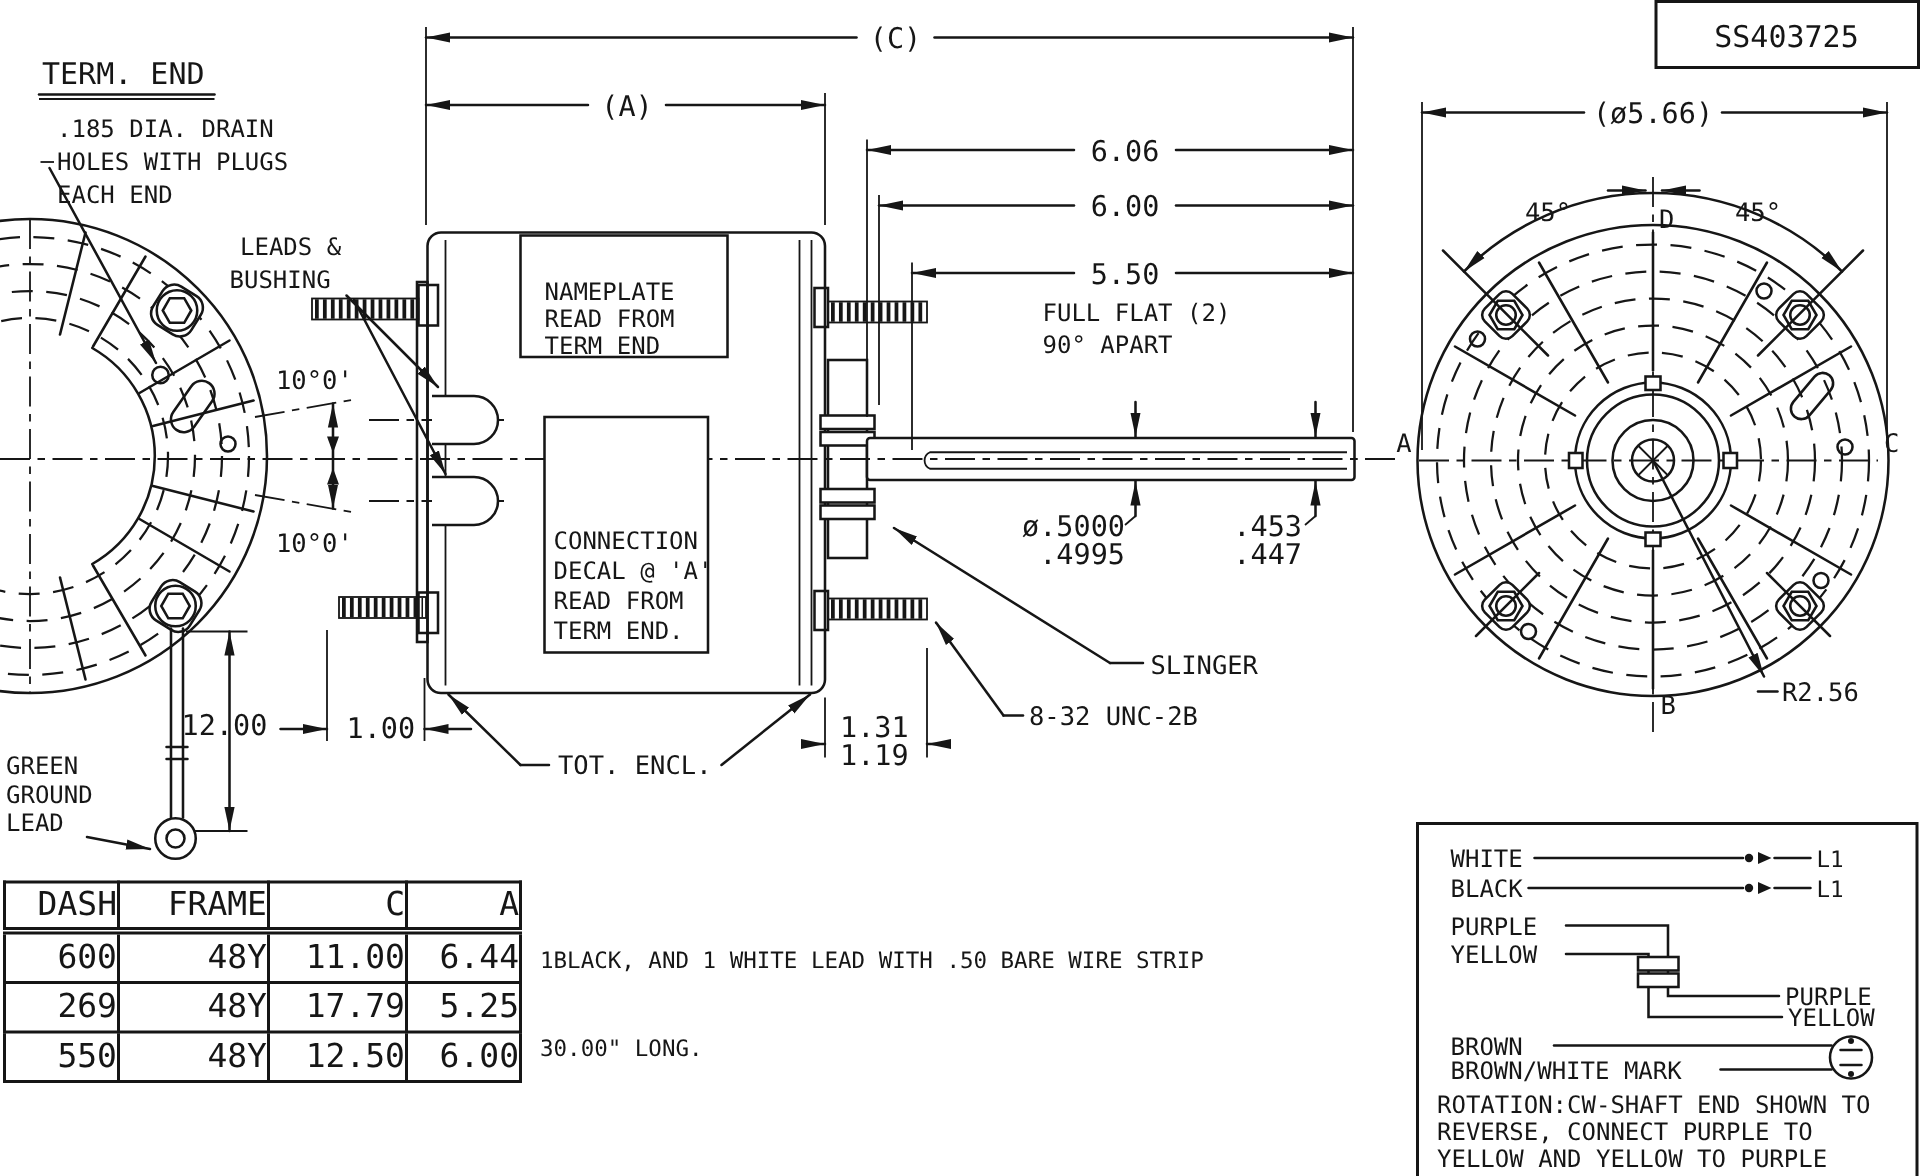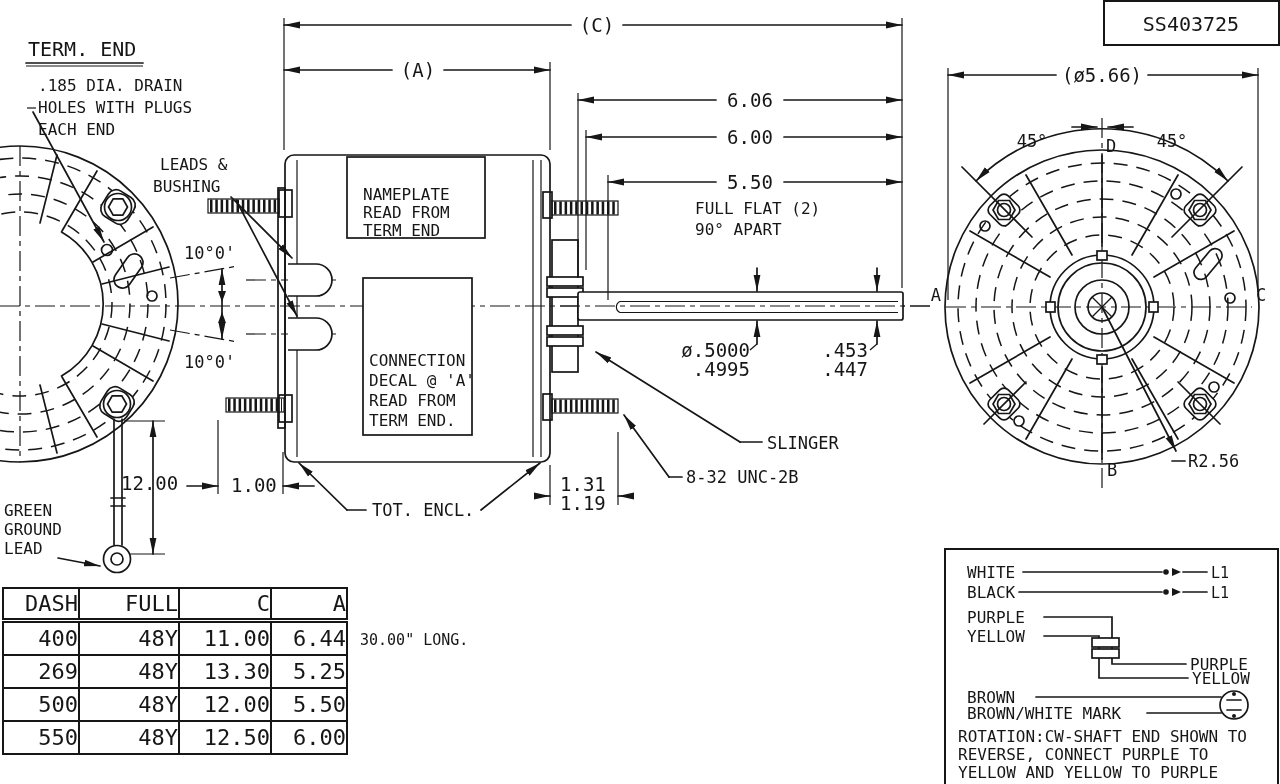--- a/index.html
+++ b/index.html
@@ -386,55 +386,50 @@
     <table>
       <colgroup>
           <col style="width:76px">
           <col style="width:100px">
           <col style="width:92px">
           <col style="width:76px">
         </colgroup>
       <thead>
         <tr>
           <th>DASH</th>
-          <th>FULL</th>
+          <th>FRAME</th>
           <th>C</th>
           <th>A</th>
         </tr>
       </thead>
       <tbody>
         <tr>
-          <td>400</td>
+          <td>600</td>
           <td>48Y</td>
           <td>11.00</td>
           <td>6.44</td>
         </tr>
         <tr>
           <td>269</td>
           <td>48Y</td>
-          <td>13.30</td>
+          <td>17.79</td>
           <td>5.25</td>
-        </tr>
-        <tr>
-          <td>500</td>
-          <td>48Y</td>
-          <td>12.00</td>
-          <td>5.50</td>
         </tr>
         <tr>
           <td>550</td>
           <td>48Y</td>
           <td>12.50</td>
           <td>6.00</td>
         </tr>
       </tbody>
     </table>
   </div>
 
   <div class="lead-desc">
+    <div>1BLACK, AND 1 WHITE LEAD WITH .50 BARE WIRE STRIP</div>
     <div>30.00" LONG.</div>
     
     
     
     
     
     
   </div>
 
 </div>

